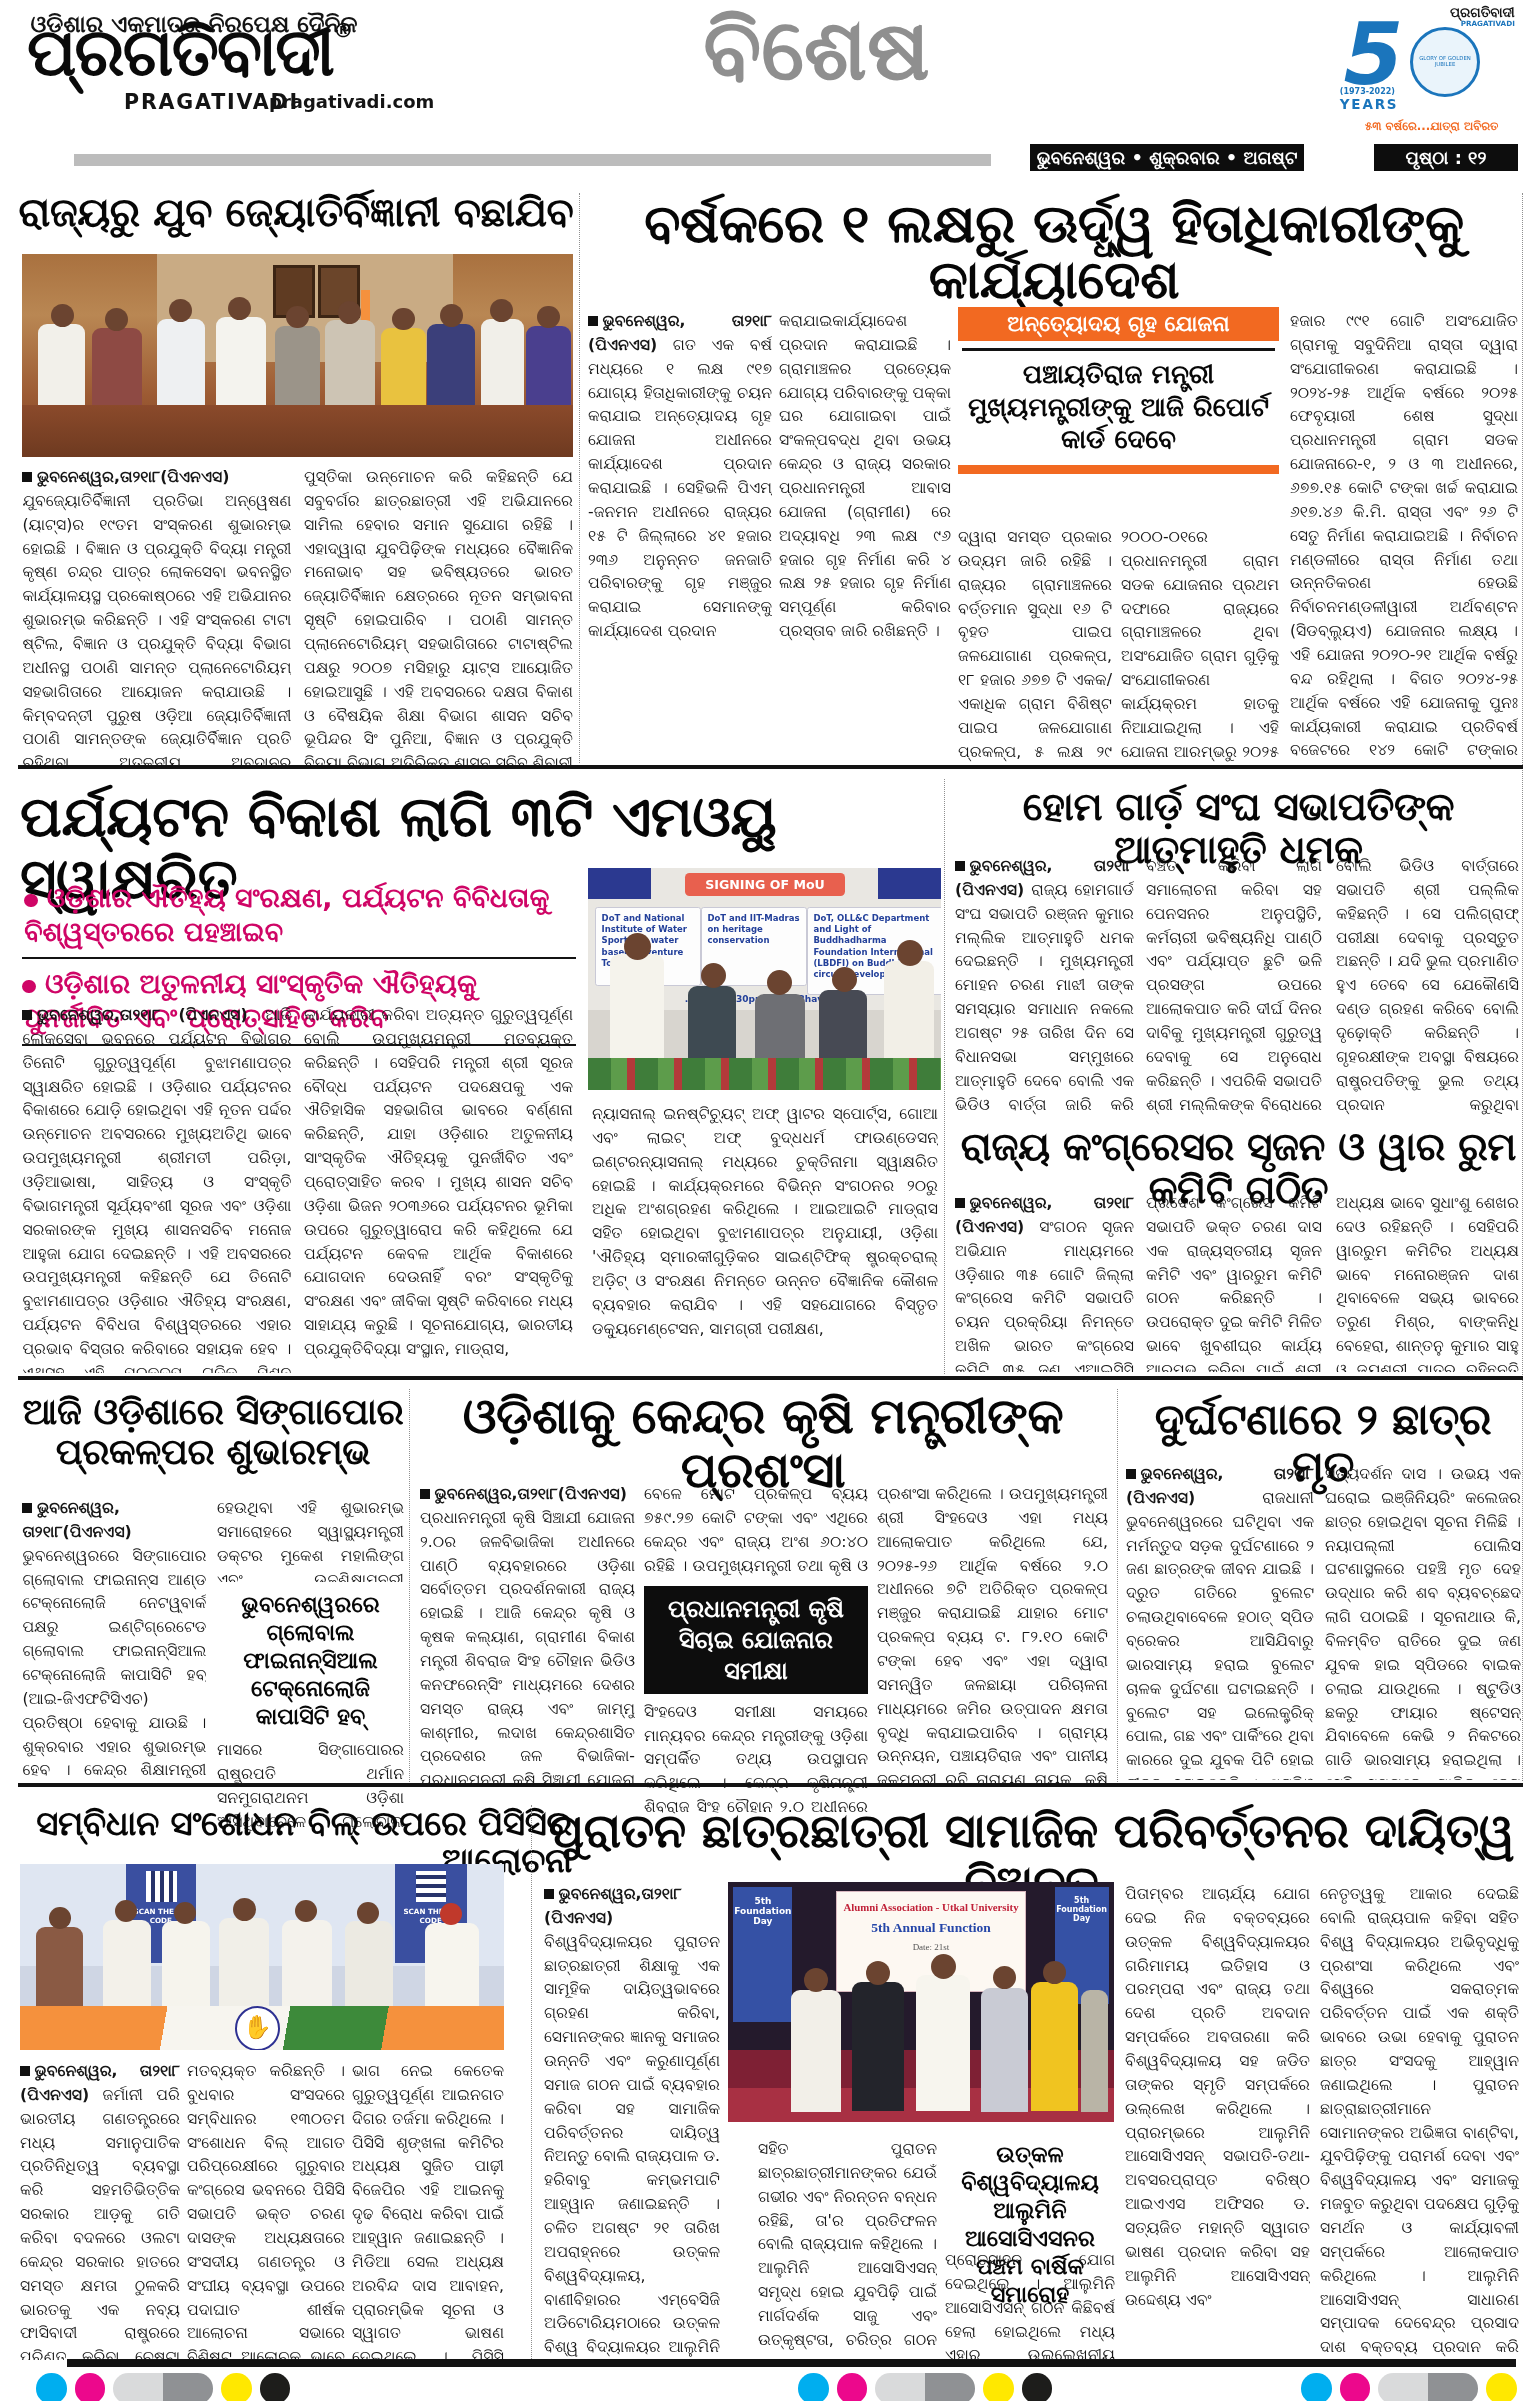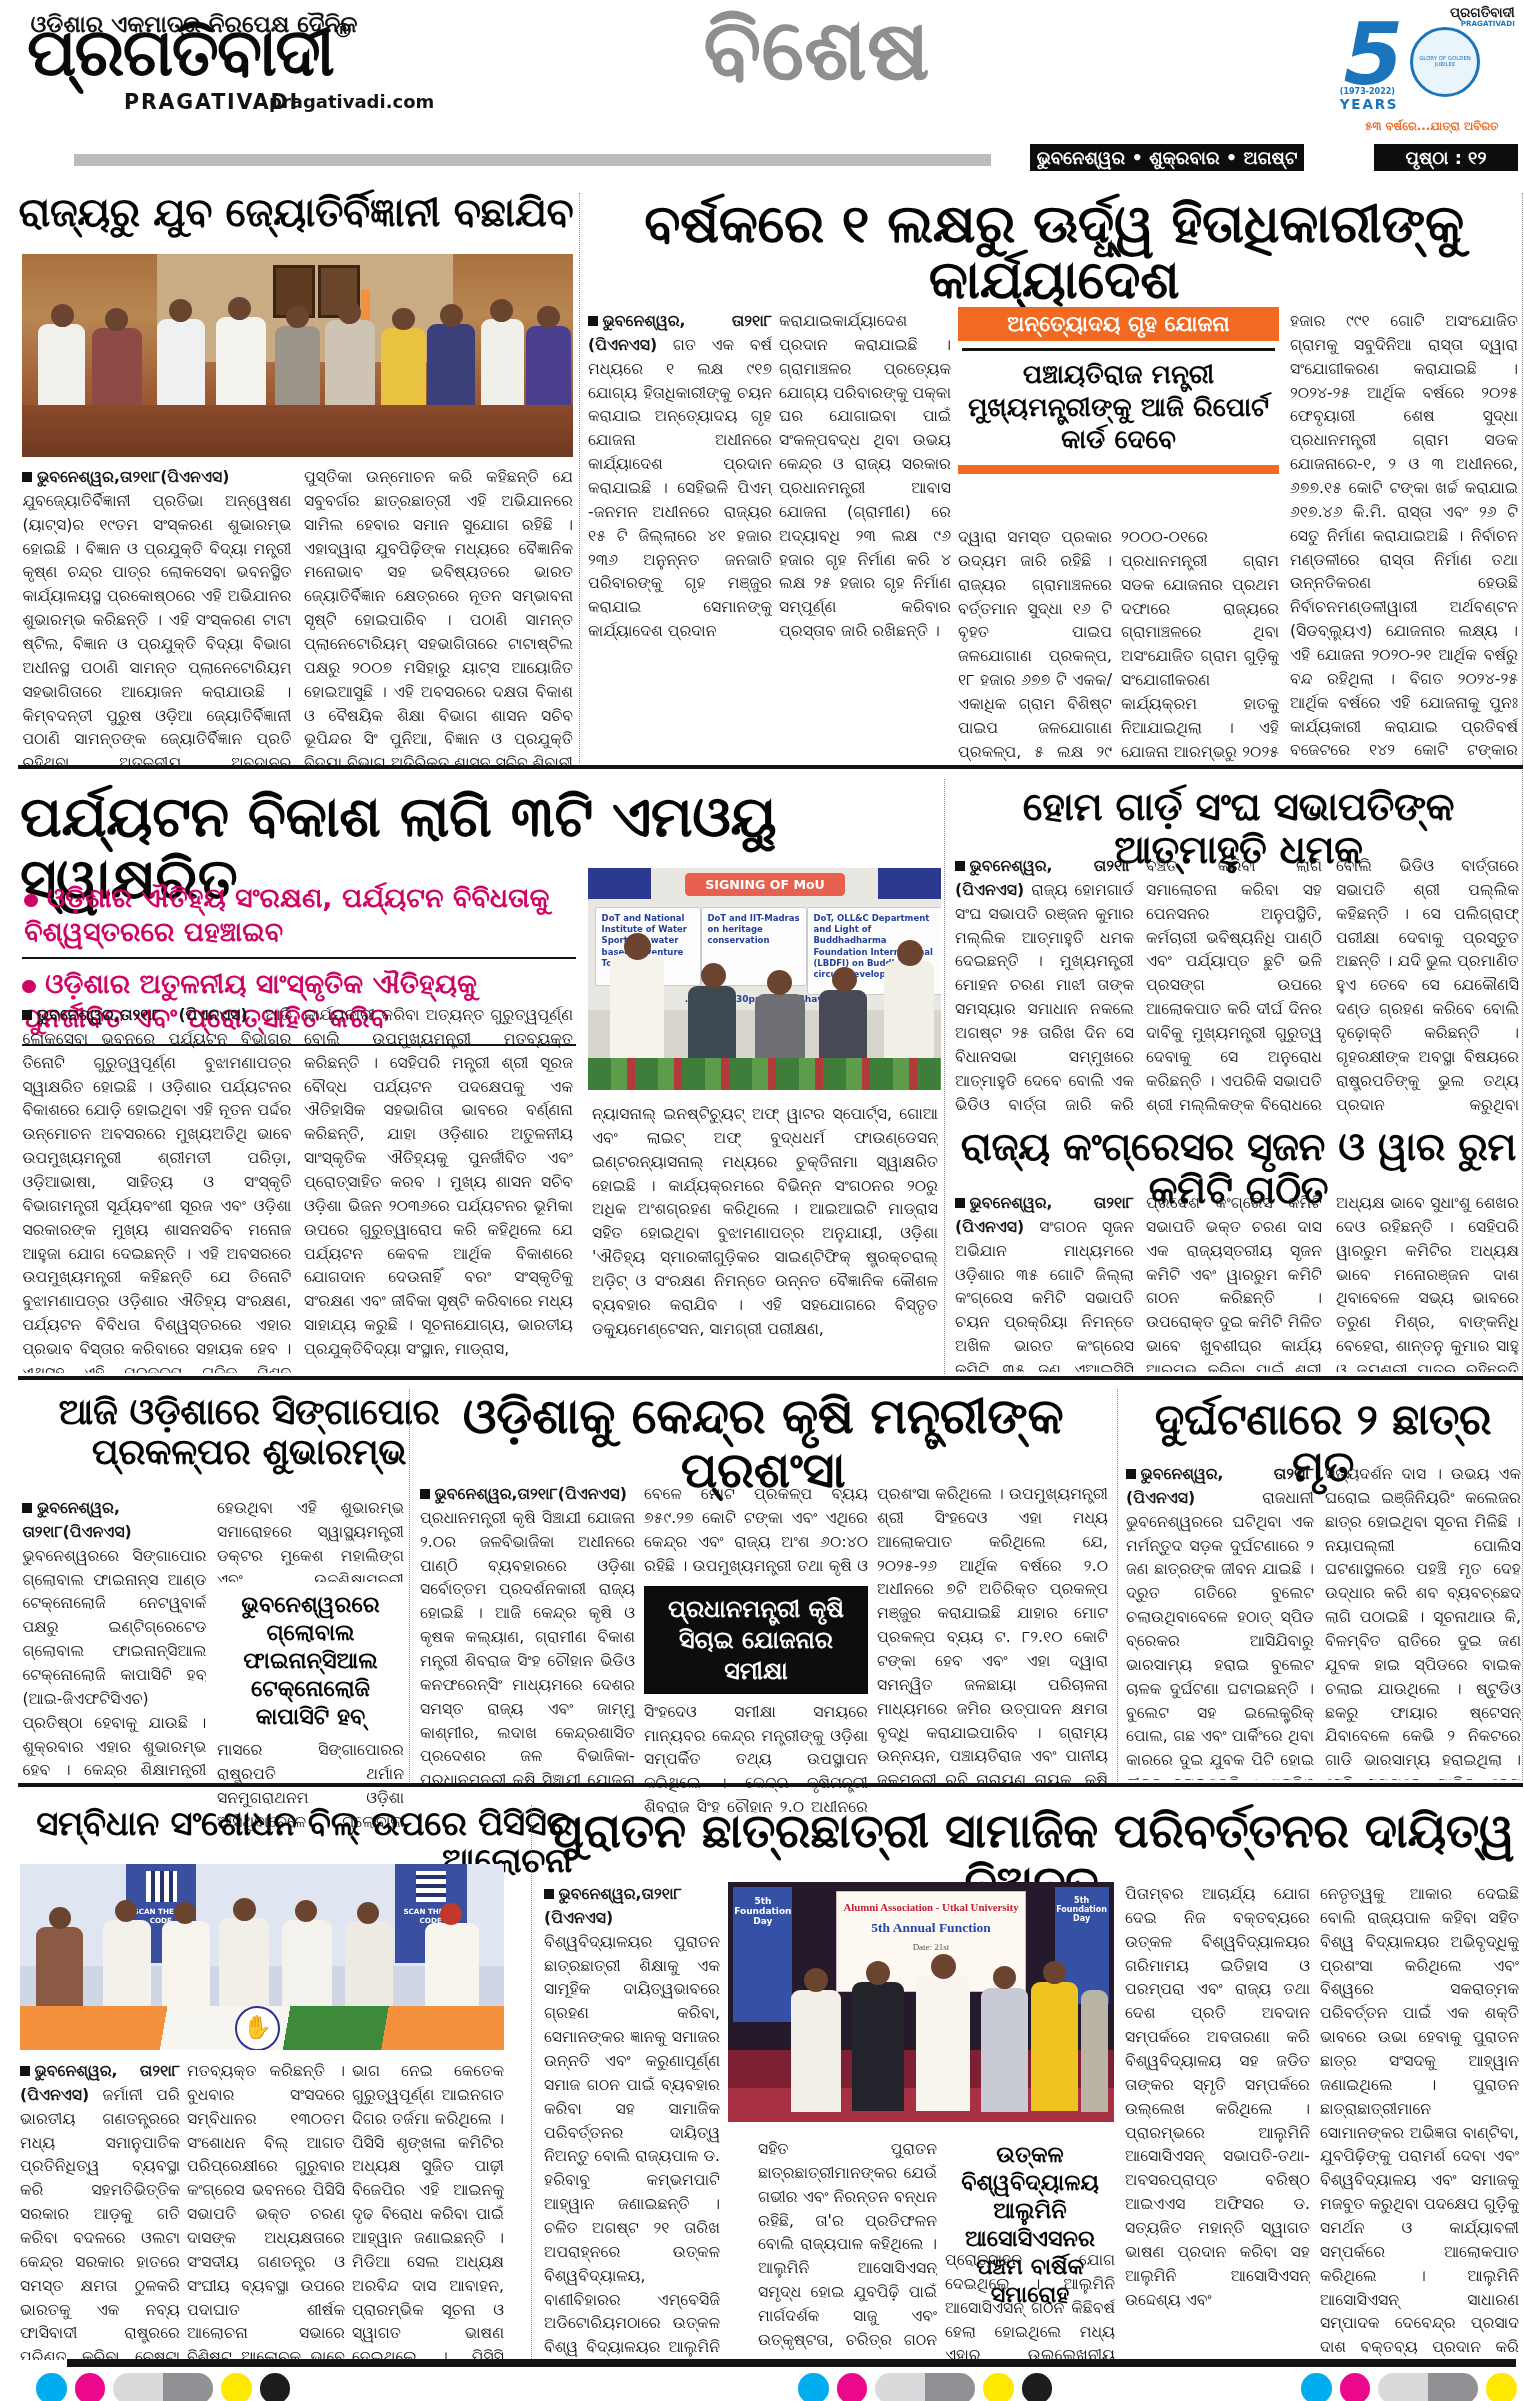--- a/index.html
+++ b/index.html
@@ -179,21 +179,21 @@
   <div class="abs hl" style="left:953px;top:1126px;width:571px;height:56px;font-size:39px;">ରାଜ୍ୟ କଂଗ୍ରେସର ସୃଜନ ଓ ୱାର ରୁମ କମିଟି ଗଠିତ</div>
   <div class="abs col" style="left:955px;top:1191px;width:179px;height:181px;">
     <span class="sq"></span><span class="dl">ଭୁବନେଶ୍ୱର, ତା୨୧ା୮ (ପିଏନଏସ)</span>
     <span>ସଂଗଠନ ସୃଜନ ଅଭିଯାନ ମାଧ୍ୟମରେ ଓଡ଼ିଶାର ୩୫ ଗୋଟି ଜିଲ୍ଲା କଂଗ୍ରେସ କମିଟି ସଭାପତି ଚୟନ ପ୍ରକ୍ରିୟା ନିମନ୍ତେ ଅଖିଳ ଭାରତ କଂଗ୍ରେସ କମିଟି ୩୫ ଜଣ ଏଆଇସିସି ପର୍ଯ୍ୟବେକ୍ଷକ ନିଯୁକ୍ତି କରିଛନ୍ତି । ଏହି ପର୍ଯ୍ୟବେକ୍ଷକଙ୍କ ସହ ଯୋଗାଯୋଗ ଓ ସମନ୍ୱୟ ରଖିବା ପାଇଁ ଓଡ଼ିଶା</span>
   </div>
   <div class="abs col" style="left:1146px;top:1191px;width:176px;height:181px;">ପ୍ରଦେଶ କଂଗ୍ରେସ କମିଟି ସଭାପତି ଭକ୍ତ ଚରଣ ଦାସ ଏକ ରାଜ୍ୟସ୍ତରୀୟ ସୃଜନ କମିଟି ଏବଂ ୱାରରୁମ କମିଟି ଗଠନ କରିଛନ୍ତି । ଉପରୋକ୍ତ ଦୁଇ କମିଟି ମିଳିତ ଭାବେ ଖୁବଶୀଘ୍ର କାର୍ଯ୍ୟ ଆରମ୍ଭ କରିବା ପାଇଁ ଶ୍ରୀ ଦାସ ନିର୍ଦ୍ଦେଶ ଦେଇଛନ୍ତି । ସୃଜନ କମିଟିରେ ଅଧ୍ୟକ୍ଷ ଭାବେ ଡ ଦେବାଶିଷ ପଟ୍ଟନାୟକ ରହିଥିବାବେଳେ ସହ</div>
   <div class="abs col" style="left:1336px;top:1191px;width:183px;height:181px;">ଅଧ୍ୟକ୍ଷ ଭାବେ ସୁଧାଂଶୁ ଶେଖର ଦେଓ ରହିଛନ୍ତି । ସେହିପରି ୱାରରୁମ କମିଟିର ଅଧ୍ୟକ୍ଷ ଭାବେ ମନୋରଞ୍ଜନ ଦାଶ ଥିବାବେଳେ ସଭ୍ୟ ଭାବରେ ତରୁଣ ମିଶ୍ର, ବାଙ୍କନିଧି ବେହେରା, ଶାନ୍ତନୁ କୁମାର ସାହୁ ଓ ଜୟଶ୍ରୀ ପାତ୍ର ରହିଛନ୍ତି ବୋଲି ପିସିସି କାର୍ଯ୍ୟାଳୟ ସୂତ୍ରରୁ ଏକ ପ୍ରେସ ଇସ୍ତାହାରରେ କୁହାଯାଇଛି ।</div>
 
   <div class="abs hrule" style="left:18px;top:1376px;width:1505px;height:3.6px;"></div>
 
-  <div class="abs hl" style="left:20px;top:1392px;width:386px;height:93px;font-size:36px;margin-left:36px;">ଆଜି ଓଡ଼ିଶାରେ ସିଙ୍ଗାପୋର ପ୍ରକଳ୍ପର ଶୁଭାରମ୍ଭ</div>
+  <div class="abs hl" style="left:20px;top:1392px;width:386px;height:93px;font-size:36px;">ଆଜି ଓଡ଼ିଶାରେ ସିଙ୍ଗାପୋର ପ୍ରକଳ୍ପର ଶୁଭାରମ୍ଭ</div>
   <div class="abs col" style="left:22.4px;top:1496px;width:184px;height:282px;">
     <span class="sq"></span><span class="dl">ଭୁବନେଶ୍ୱର, ତା୨୧ା୮(ପିଏନଏସ)</span>
     <span>ଭୁବନେଶ୍ୱରରେ ସିଙ୍ଗାପୋର ଗ୍ଲୋବାଲ ଫାଇନାନ୍ସ ଆଣ୍ଡ ଟେକ୍ନୋଲୋଜି ନେଟୱ୍ବାର୍କ ପକ୍ଷରୁ ଇଣ୍ଟିଗ୍ରେଟେଡ ଗ୍ଲୋବାଲ ଫାଇନାନ୍ସିଆଲ ଟେକ୍ନୋଲୋଜି କାପାସିଟି ହବ୍ (ଆଇ-ଜିଏଫଟିସିଏଚ) ପ୍ରତିଷ୍ଠା ହେବାକୁ ଯାଉଛି । ଶୁକ୍ରବାର ଏହାର ଶୁଭାରମ୍ଭ ହେବ । କେନ୍ଦ୍ର ଶିକ୍ଷାମନ୍ତ୍ରୀ ଧର୍ମେନ୍ଦ୍ର ପ୍ରଧାନଙ୍କ ଉପସ୍ଥିତିରେ ମୁଖ୍ୟମନ୍ତ୍ରୀ ମୋହନ ଚରଣ ମାଝୀ ଏହାର ଶୁଭାରମ୍ଭ କରିବେ ।  ସଂଧ୍ୟା ୬ଟାରେ ମେଫେୟାର କନଭେନସନଠାରେ ଅନୁଷ୍ଠିତ</span>
   </div>
   <div class="abs" style="left:217px;top:1496px;width:187px;height:282px;">
     <div class="col" style="height:86px;">ହେଉଥିବା ଏହି ଶୁଭାରମ୍ଭ ସମାରୋହରେ ସ୍ୱାସ୍ଥ୍ୟମନ୍ତ୍ରୀ ଡକ୍ଟର ମୁକେଶ ମହାଲିଙ୍ଗ ଏବଂ ଉଚ୍ଚଶିକ୍ଷାମନ୍ତ୍ରୀ ସୂର୍ଯ୍ୟବଂଶୀ ସୂରଜ ଉପସ୍ଥିତ ରହିବେ । ଗତ ଜାନୁଆରୀ</div>
     <div class="boxsub" style="font-size:22.4px;margin:8px 0;">ଭୁବନେଶ୍ୱରରେ ଗ୍ଲୋବାଲ ଫାଇନାନ୍ସିଆଲ ଟେକ୍ନୋଲୋଜି କାପାସିଟି ହବ୍</div>
     <div class="col" style="height:97px;">ମାସରେ ସିଙ୍ଗାପୋରର ରାଷ୍ଟ୍ରପତି ଥର୍ମାନ ସନମୁଗରାଥନମ ଓଡ଼ିଶା ଆସିଥିବାବେଳେ ଗ୍ଲୋବାଲ ଫାଇନାନ୍ସ ଆଣ୍ଡ ଟେକ୍ନୋଲୋଜି ନେଟୱ୍ବାର୍କ ସହ ଓଡ଼ିଶା ସରକାରଙ୍କର ଏଥିନେଇ ବୁଝାମଣା ପତ୍ର ସ୍ୱାକ୍ଷରିତ ହୋଇଥିଲା ।</div>
   </div>
 

